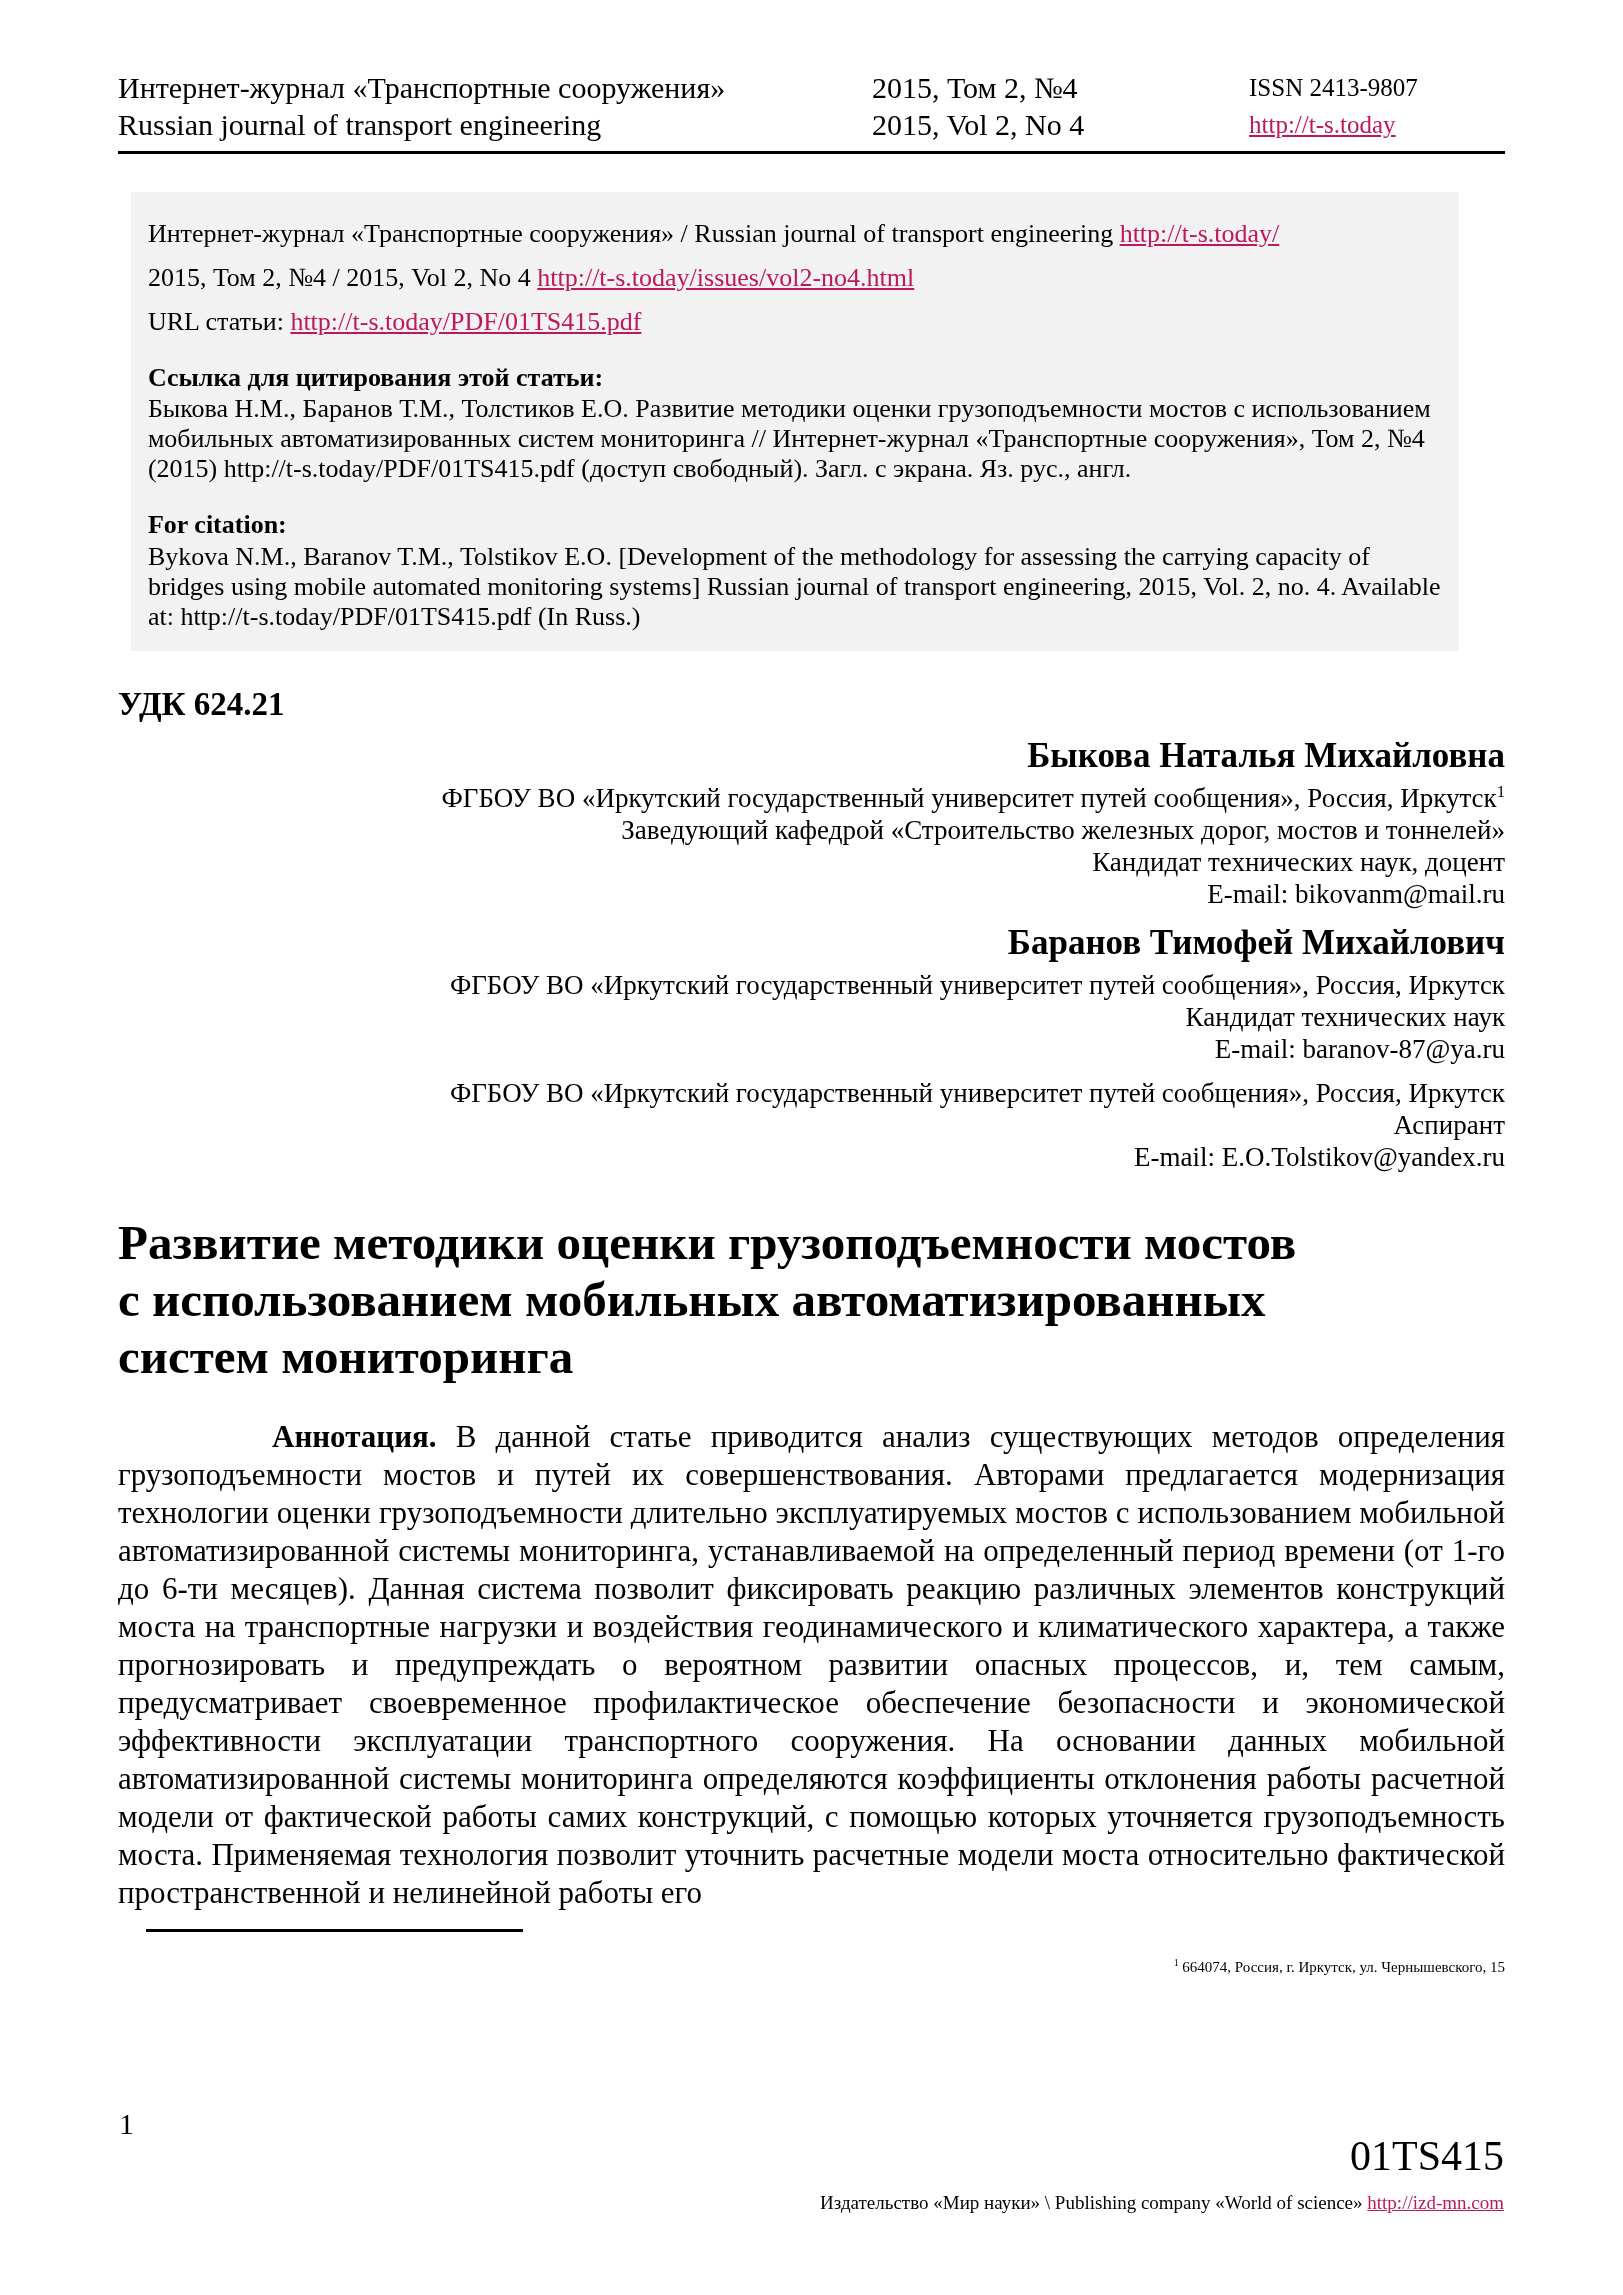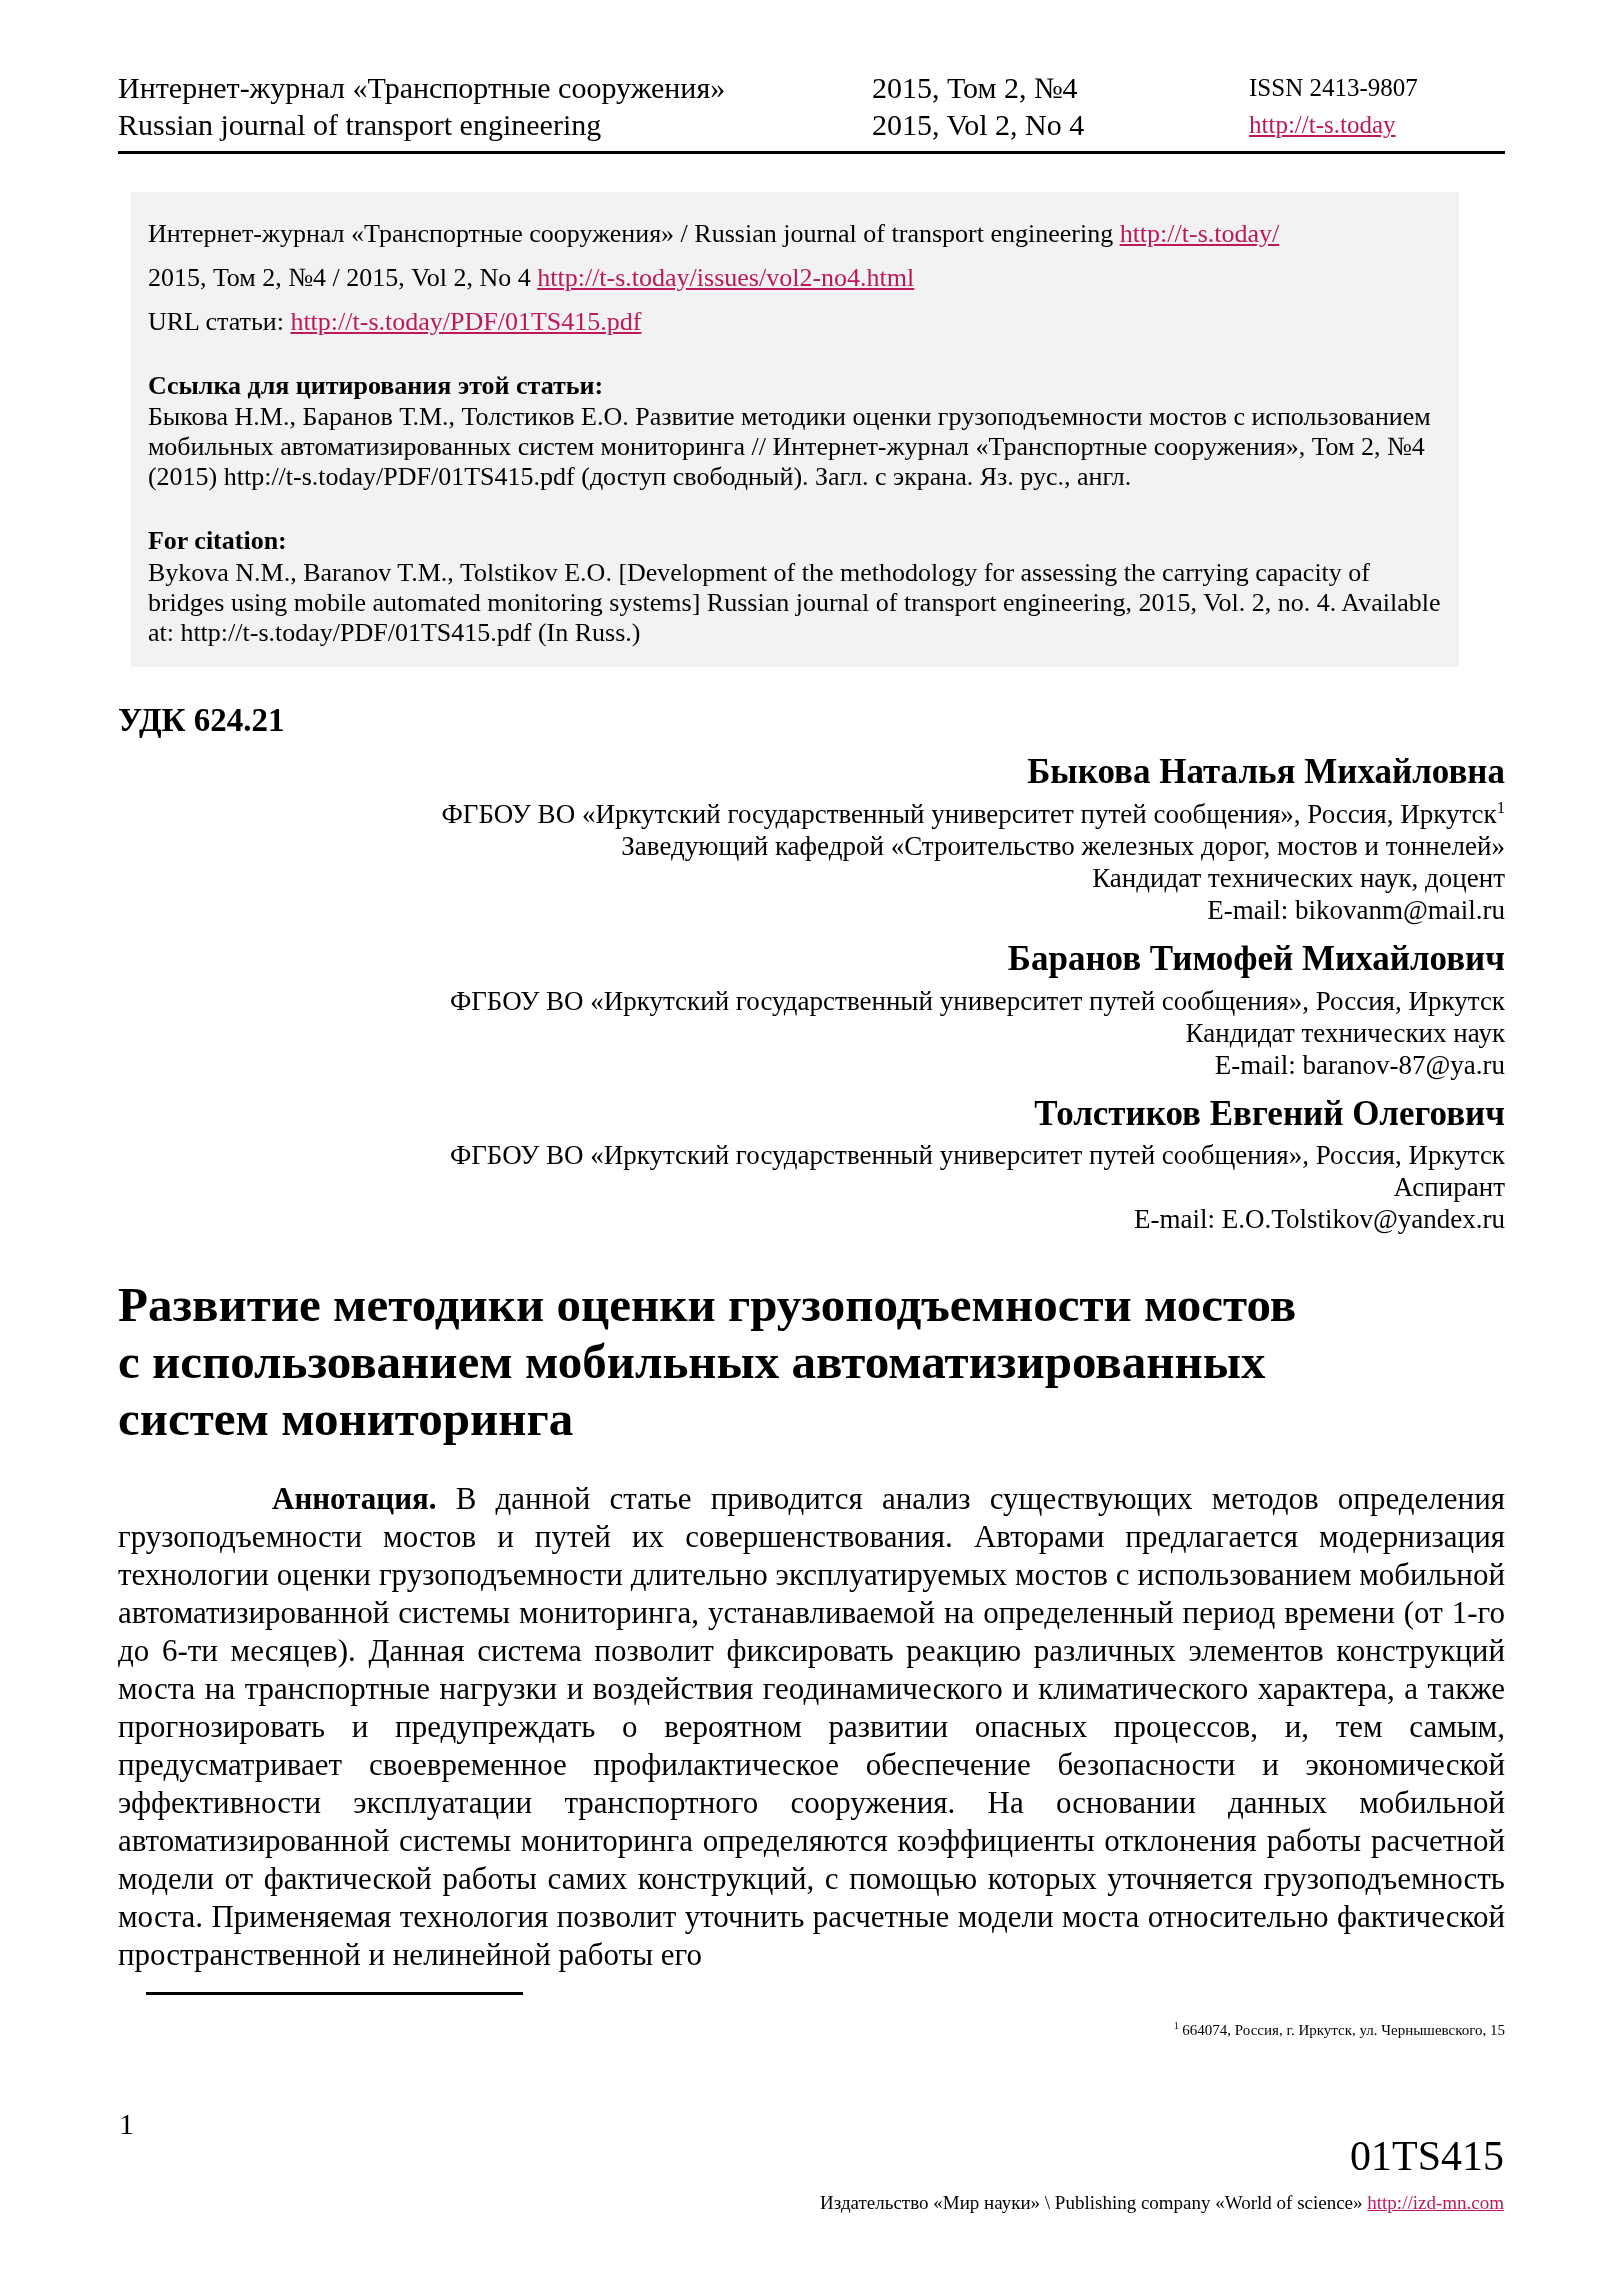--- a/index.html
+++ b/index.html
@@ -31,21 +31,21 @@
 
   
   .cite-box {
     background: #f2f2f2;
     margin: 38px 46px 0 12.6px;
     padding: 15.7px 17.3px 19px 17.3px;
     font-size: 26px;
     line-height: 30px;
   }
   .cite-box .box-link-line { margin: 11px 0 14px 0; }
-  .cite-box .box-heading { font-weight: bold; margin: 34px 0 0 0; }
+  .cite-box .box-heading { font-weight: bold; margin: 26px 0 0 0; }
   .cite-box p.box-para { margin: 1.6px 0 0 0; }
 
   
   .udc { margin-top: 35px; font-size: 33px; font-weight: bold; }
 
   
   .author-block { text-align: right; margin-top: 12px; }
   .author-block.first { margin-top: 12.6px; }
   .author-name { font-size: 35px; font-weight: bold; line-height: 42px; margin-bottom: 4.7px; }
   .author-line { font-size: 27px; line-height: 32px; }
@@ -124,21 +124,20 @@
   </div>
 
   <div class="author-block">
     <div class="author-name">Баранов Тимофей Михайлович</div>
     <div class="author-line">ФГБОУ ВО «Иркутский государственный университет путей сообщения», Россия, Иркутск</div>
     <div class="author-line">Кандидат технических наук</div>
     <div class="author-line">E-mail: baranov-87@ya.ru</div>
   </div>
 
   <div class="author-block">
-    <div class="author-name">Толстиков Евгений Олегович</div>
     <div class="author-line">ФГБОУ ВО «Иркутский государственный университет путей сообщения», Россия, Иркутск</div>
     <div class="author-line">Аспирант</div>
     <div class="author-line">E-mail: E.O.Tolstikov@yandex.ru</div>
   </div>
 
   <h1 class="article-title">
     <span style="display:block">Развитие методики оценки грузоподъемности мостов</span>
     <span style="display:block">с использованием мобильных автоматизированных</span>
     <span style="display:block">систем мониторинга</span>
   </h1>

